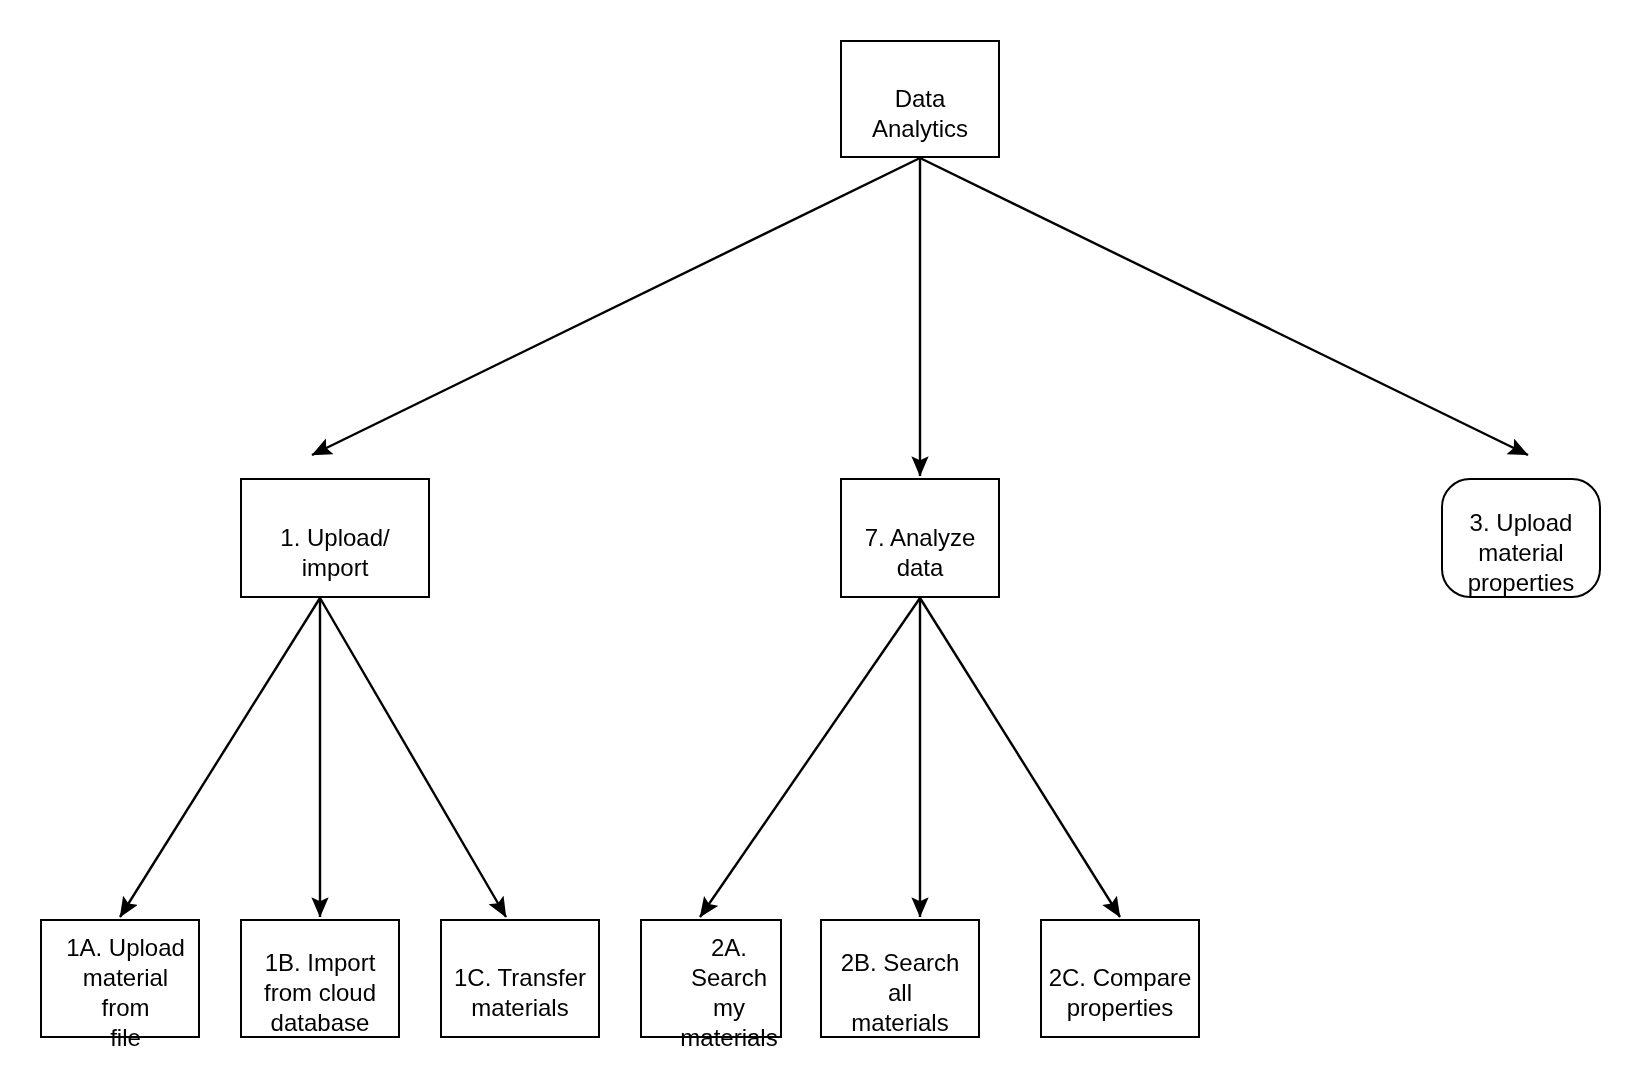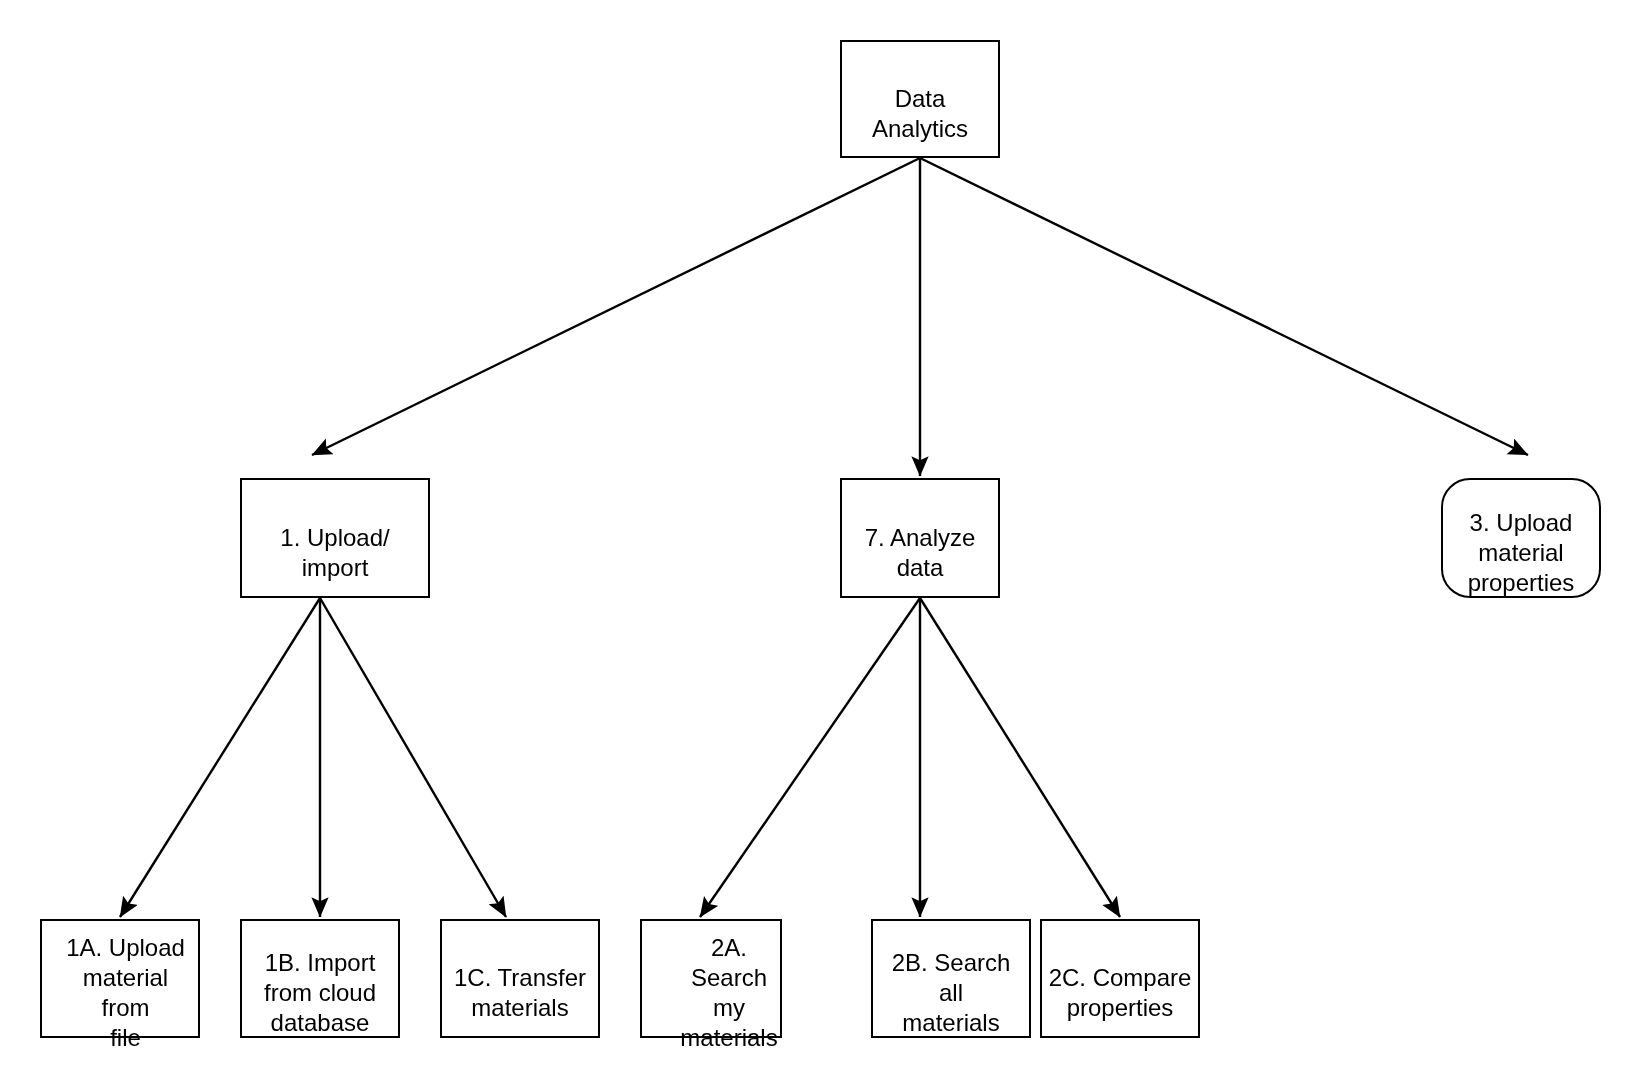--- a/index.html
+++ b/index.html
@@ -97,21 +97,21 @@
 database</div>
       </div>
       <div class="node" style="left: 440px; top: 919px; width: 160px; height: 119px;">
         <div class="node-label">1C. Transfer
 materials</div>
       </div>
       <div class="node" style="left: 640px; top: 919px; width: 142px; height: 119px; padding-left: 36px;">
         <div class="node-label">2A. Search my
 materials</div>
       </div>
-      <div class="node" style="left: 871px; top: 919px; width: 160px; height: 119px;">
+      <div class="node" style="left: 820px; top: 919px; width: 160px; height: 119px;">
         <div class="node-label">2B. Search all
 materials</div>
       </div>
       <div class="node" style="left: 1040px; top: 919px; width: 160px; height: 119px;">
         <div class="node-label">2C. Compare
 properties</div>
       </div>
     </div>
 
 </div>

